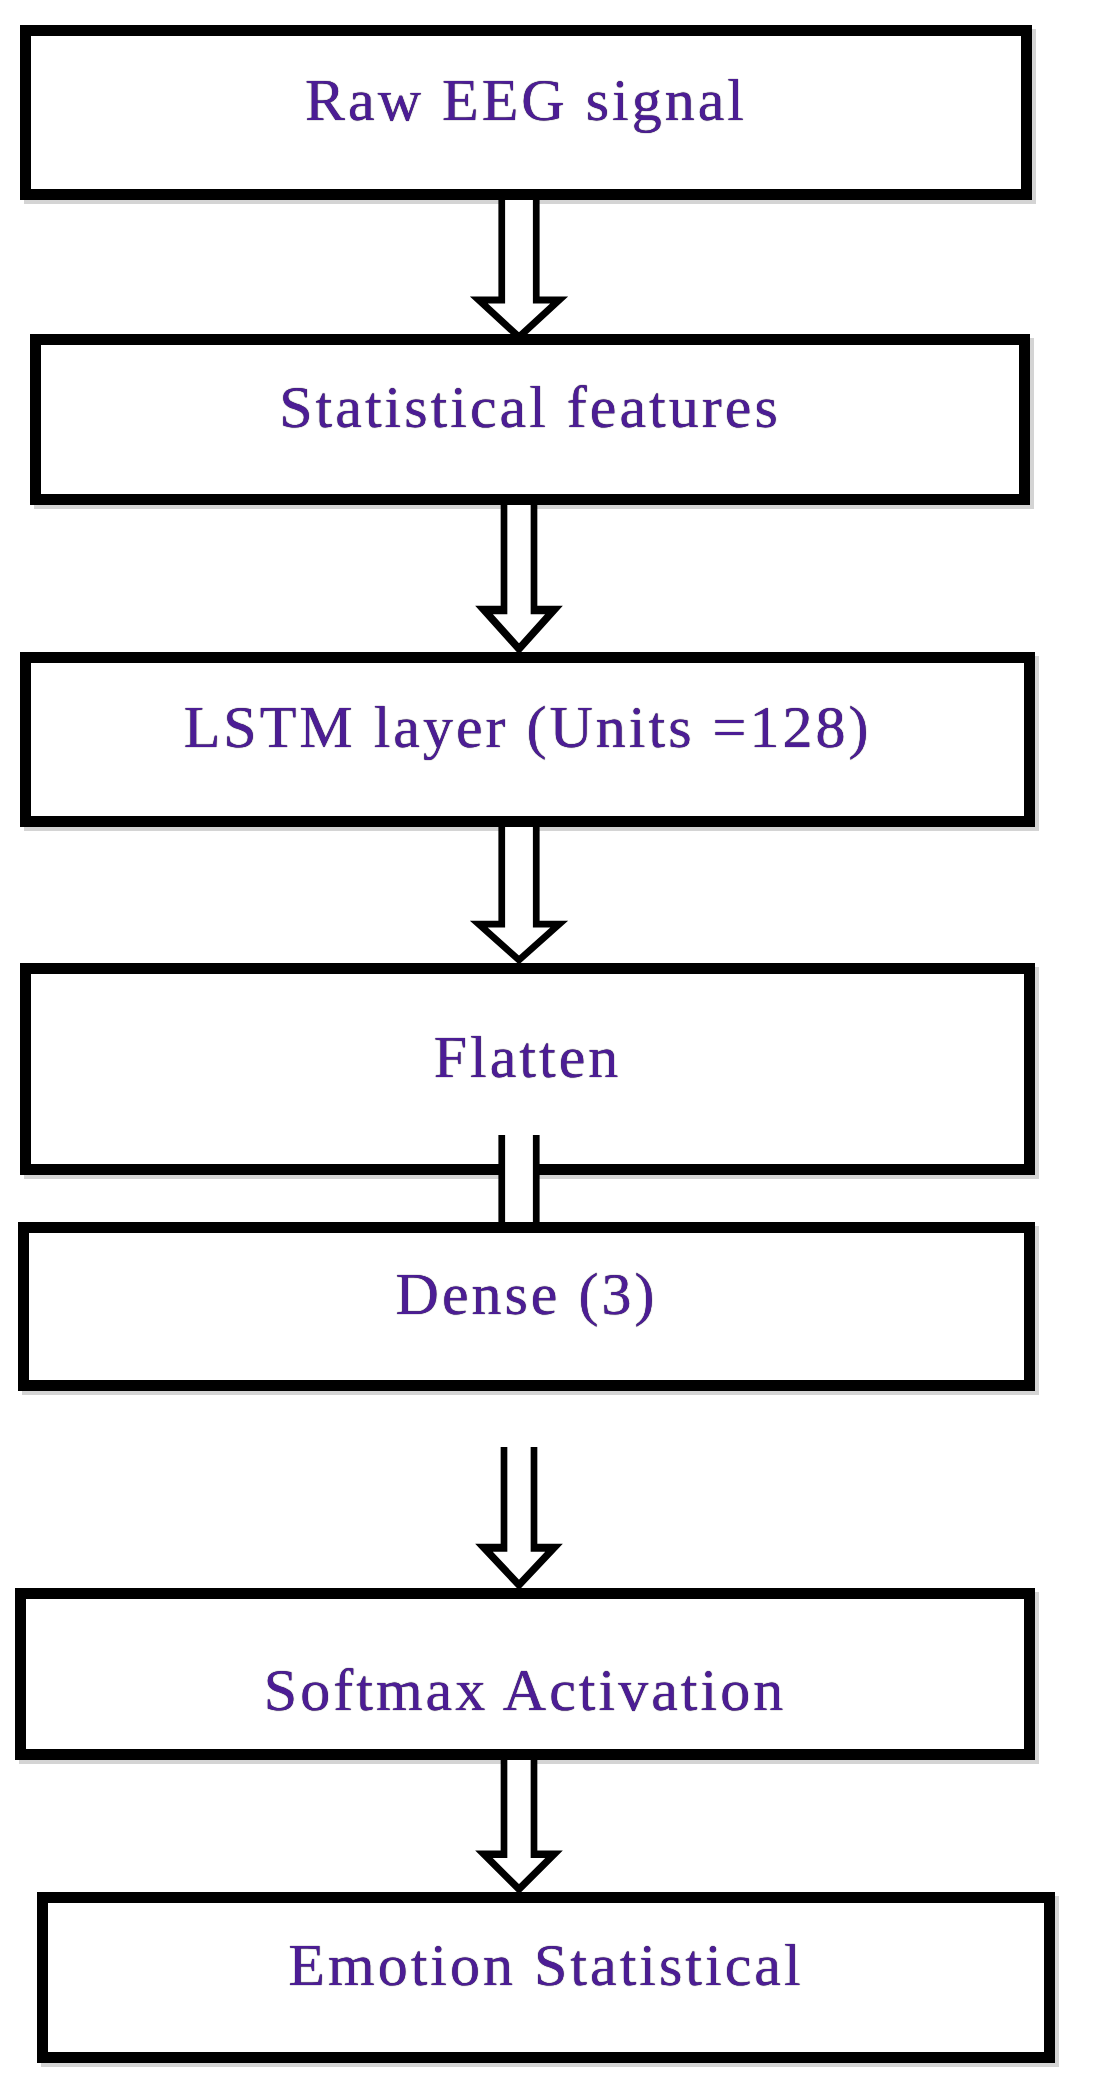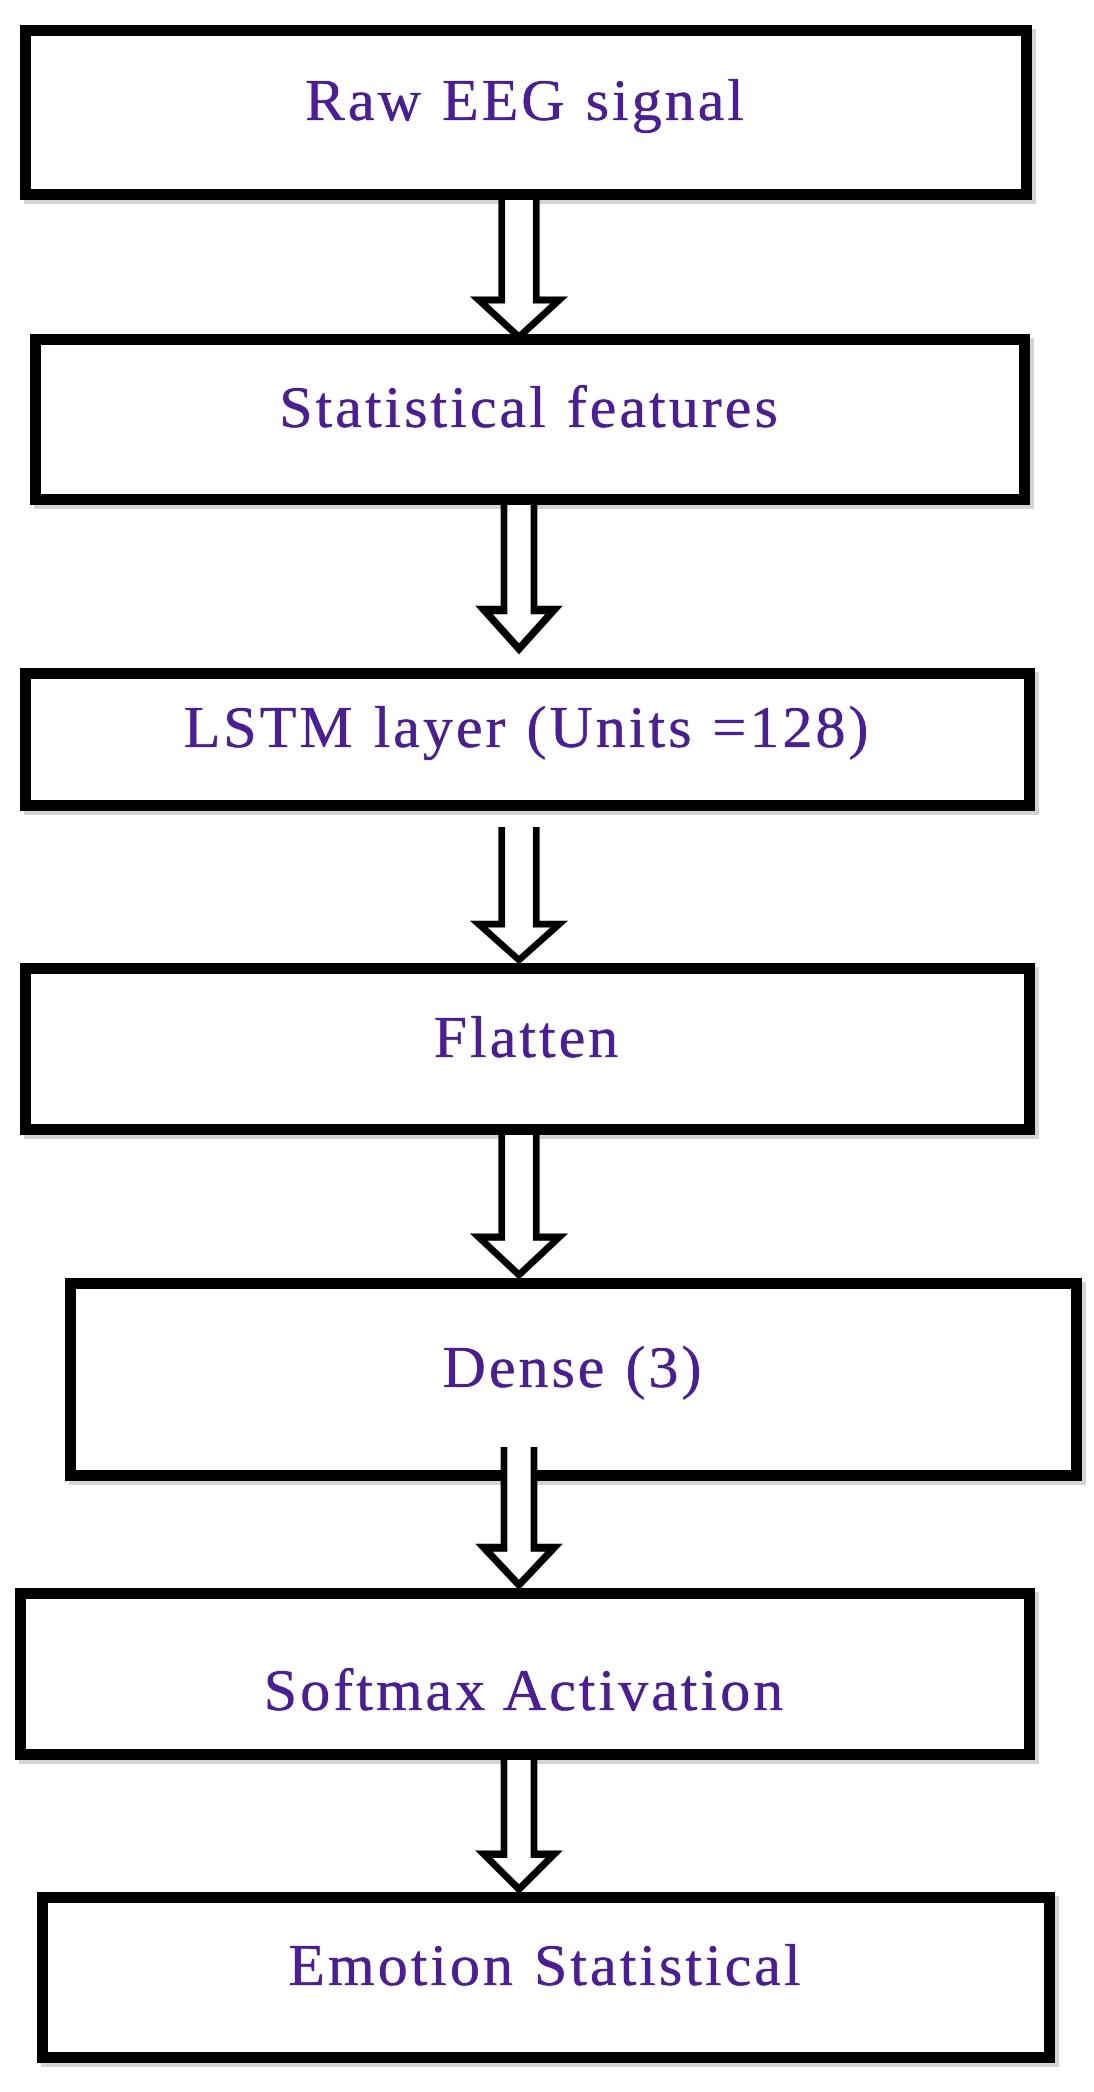--- a/index.html
+++ b/index.html
@@ -29,23 +29,23 @@
   .node .label {
     font-size: 60px;
     letter-spacing: 3px;
     color: #4c1d95;
     white-space: nowrap;
     text-shadow: 0 0 1px #000000;
   }
   
   .n0 { left: 20px;  top: 25px;   width: 1012px; height: 175px; }
   .n1 { left: 30px;  top: 334px;  width: 1000px; height: 171px; }
-  .n2 { left: 20px;  top: 652px;  width: 1015px; height: 143px; margin-top: 16px; }
-  .n3 { left: 20px;  top: 963px;  width: 1015px; height: 172px; }
-  .n4 { left: 18px;  top: 1278px; width: 1017px; height: 203px; margin-left: 47px; }
+  .n2 { left: 20px;  top: 652px;  width: 1015px; height: 175px; }
+  .n3 { left: 20px;  top: 963px;  width: 1015px; height: 212px; }
+  .n4 { left: 18px;  top: 1222px; width: 1017px; height: 169px; }
   .n5 { left: 15px;  top: 1588px; width: 1020px; height: 172px; align-items: flex-end; }
   .n6 { left: 37px;  top: 1892px; width: 1018px; height: 171px; }
 
   .arrow {
     position: absolute;
     line-height: 0;
   }
   .arrow svg {
     display: block;
     overflow: visible;

